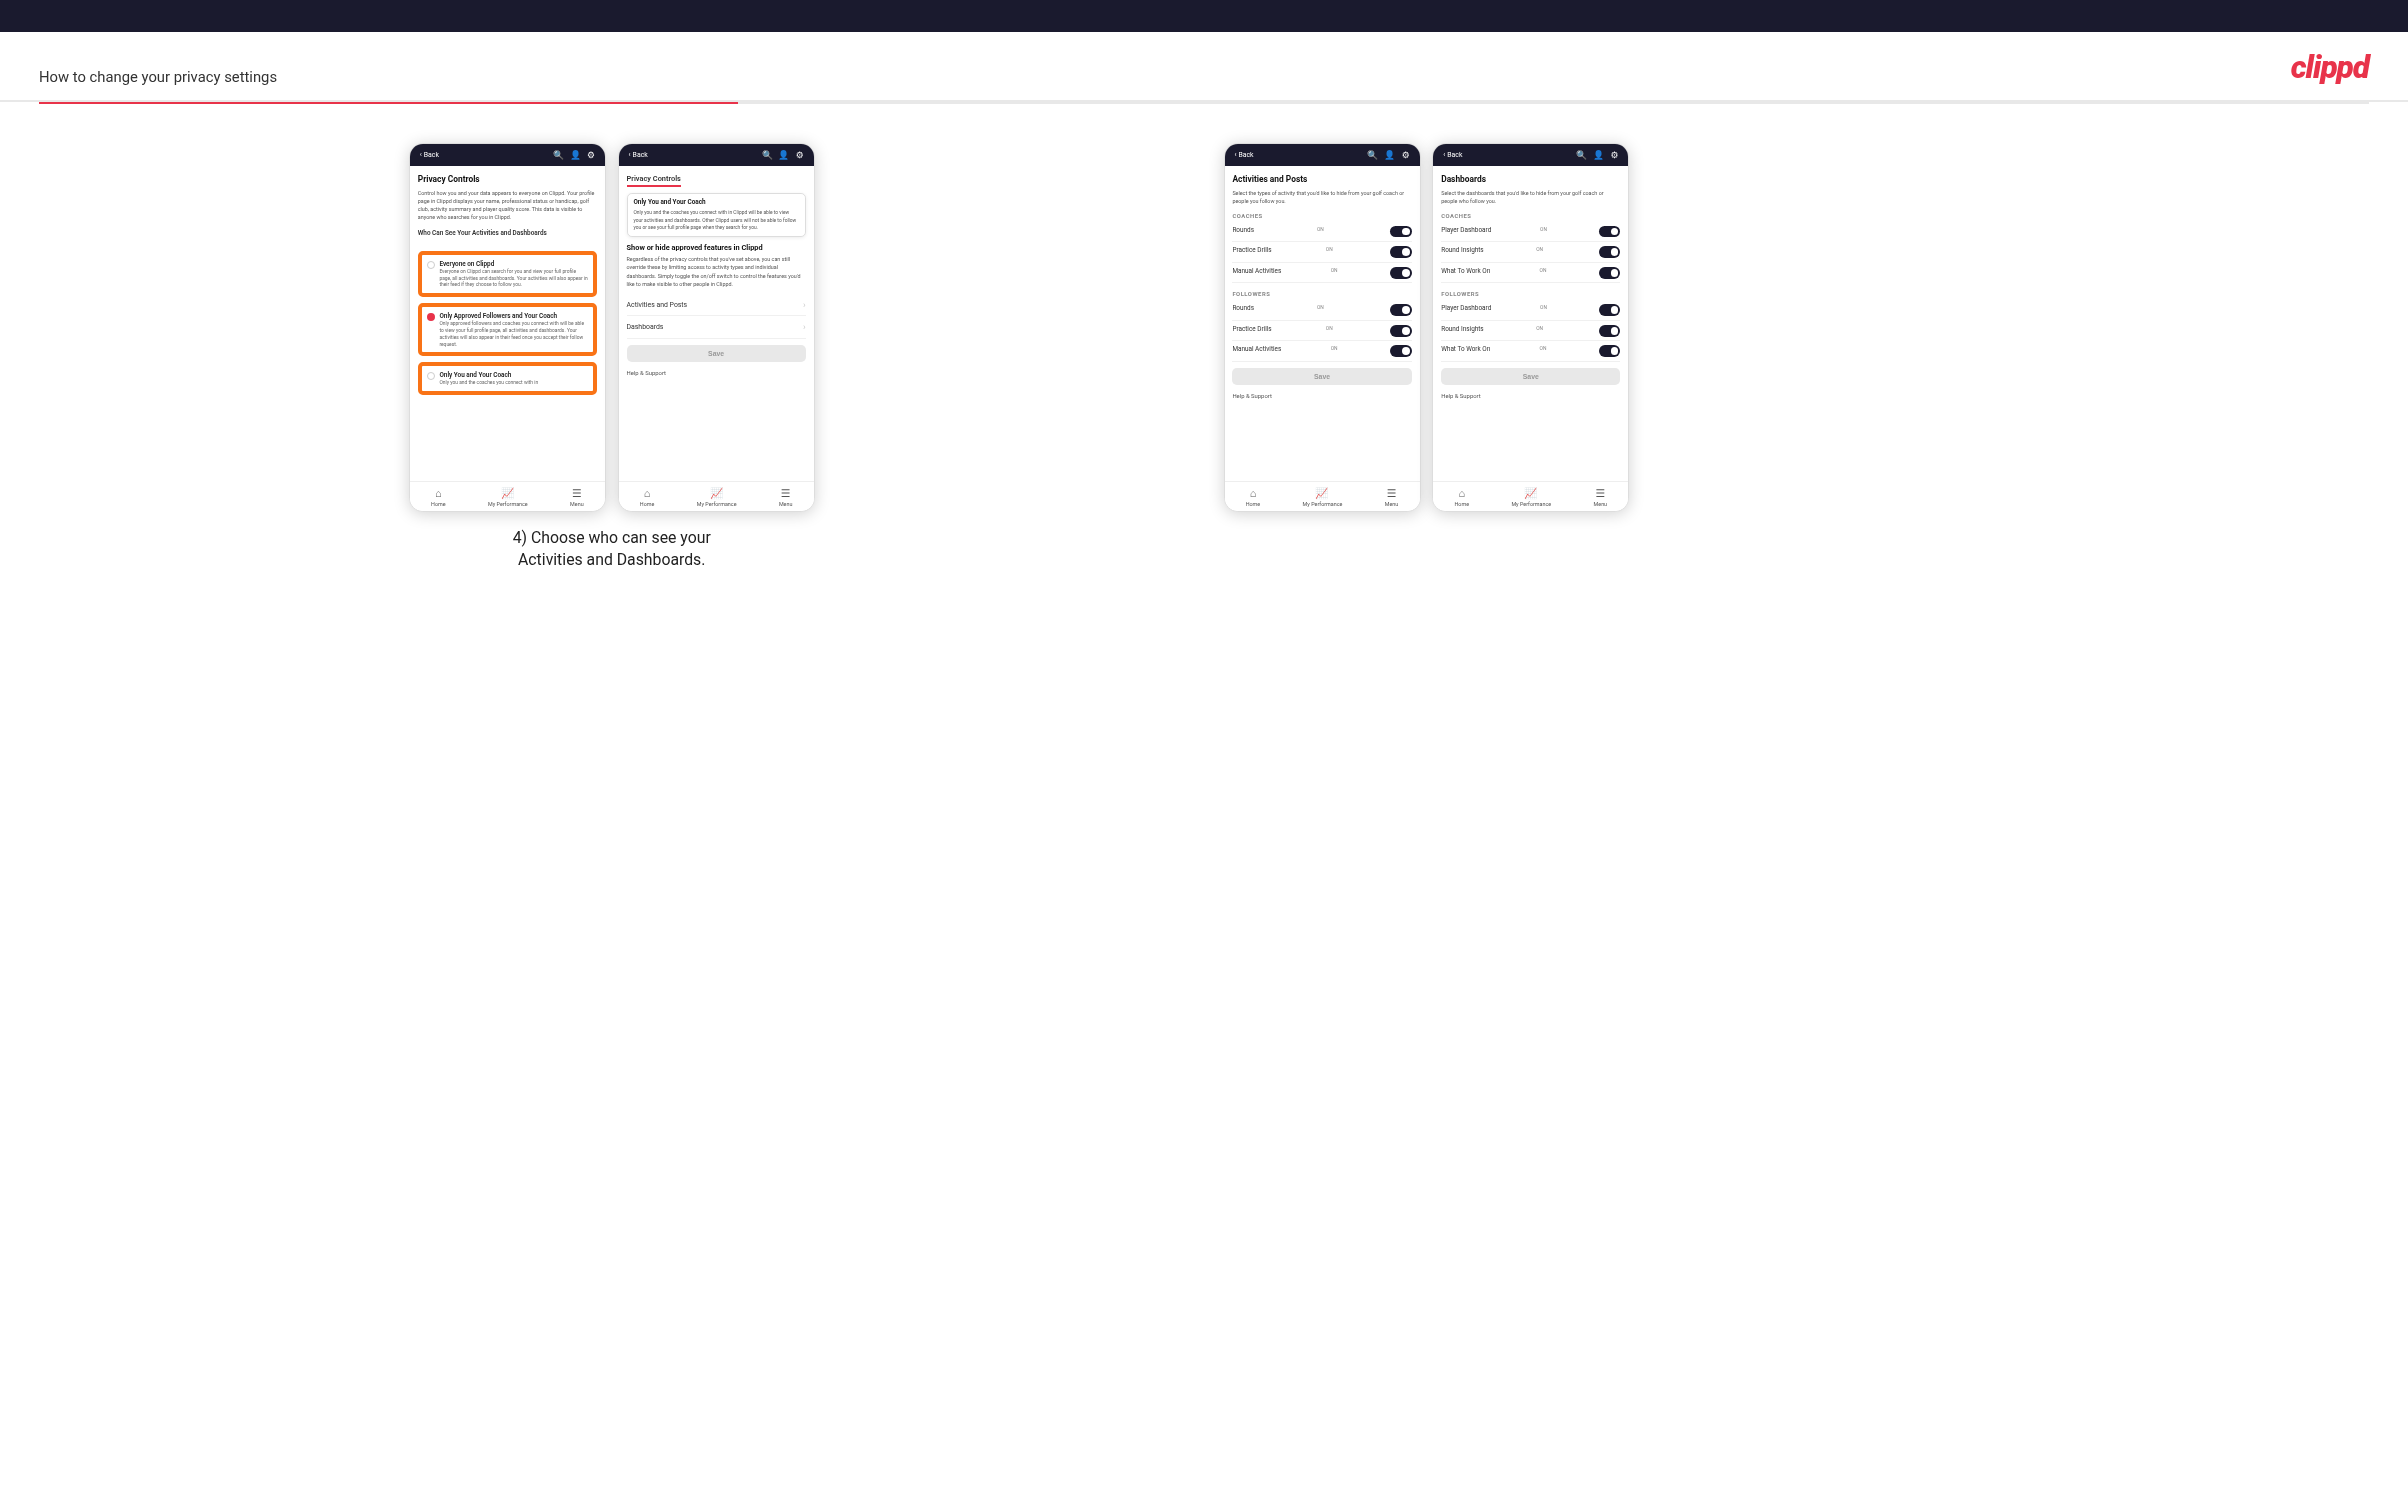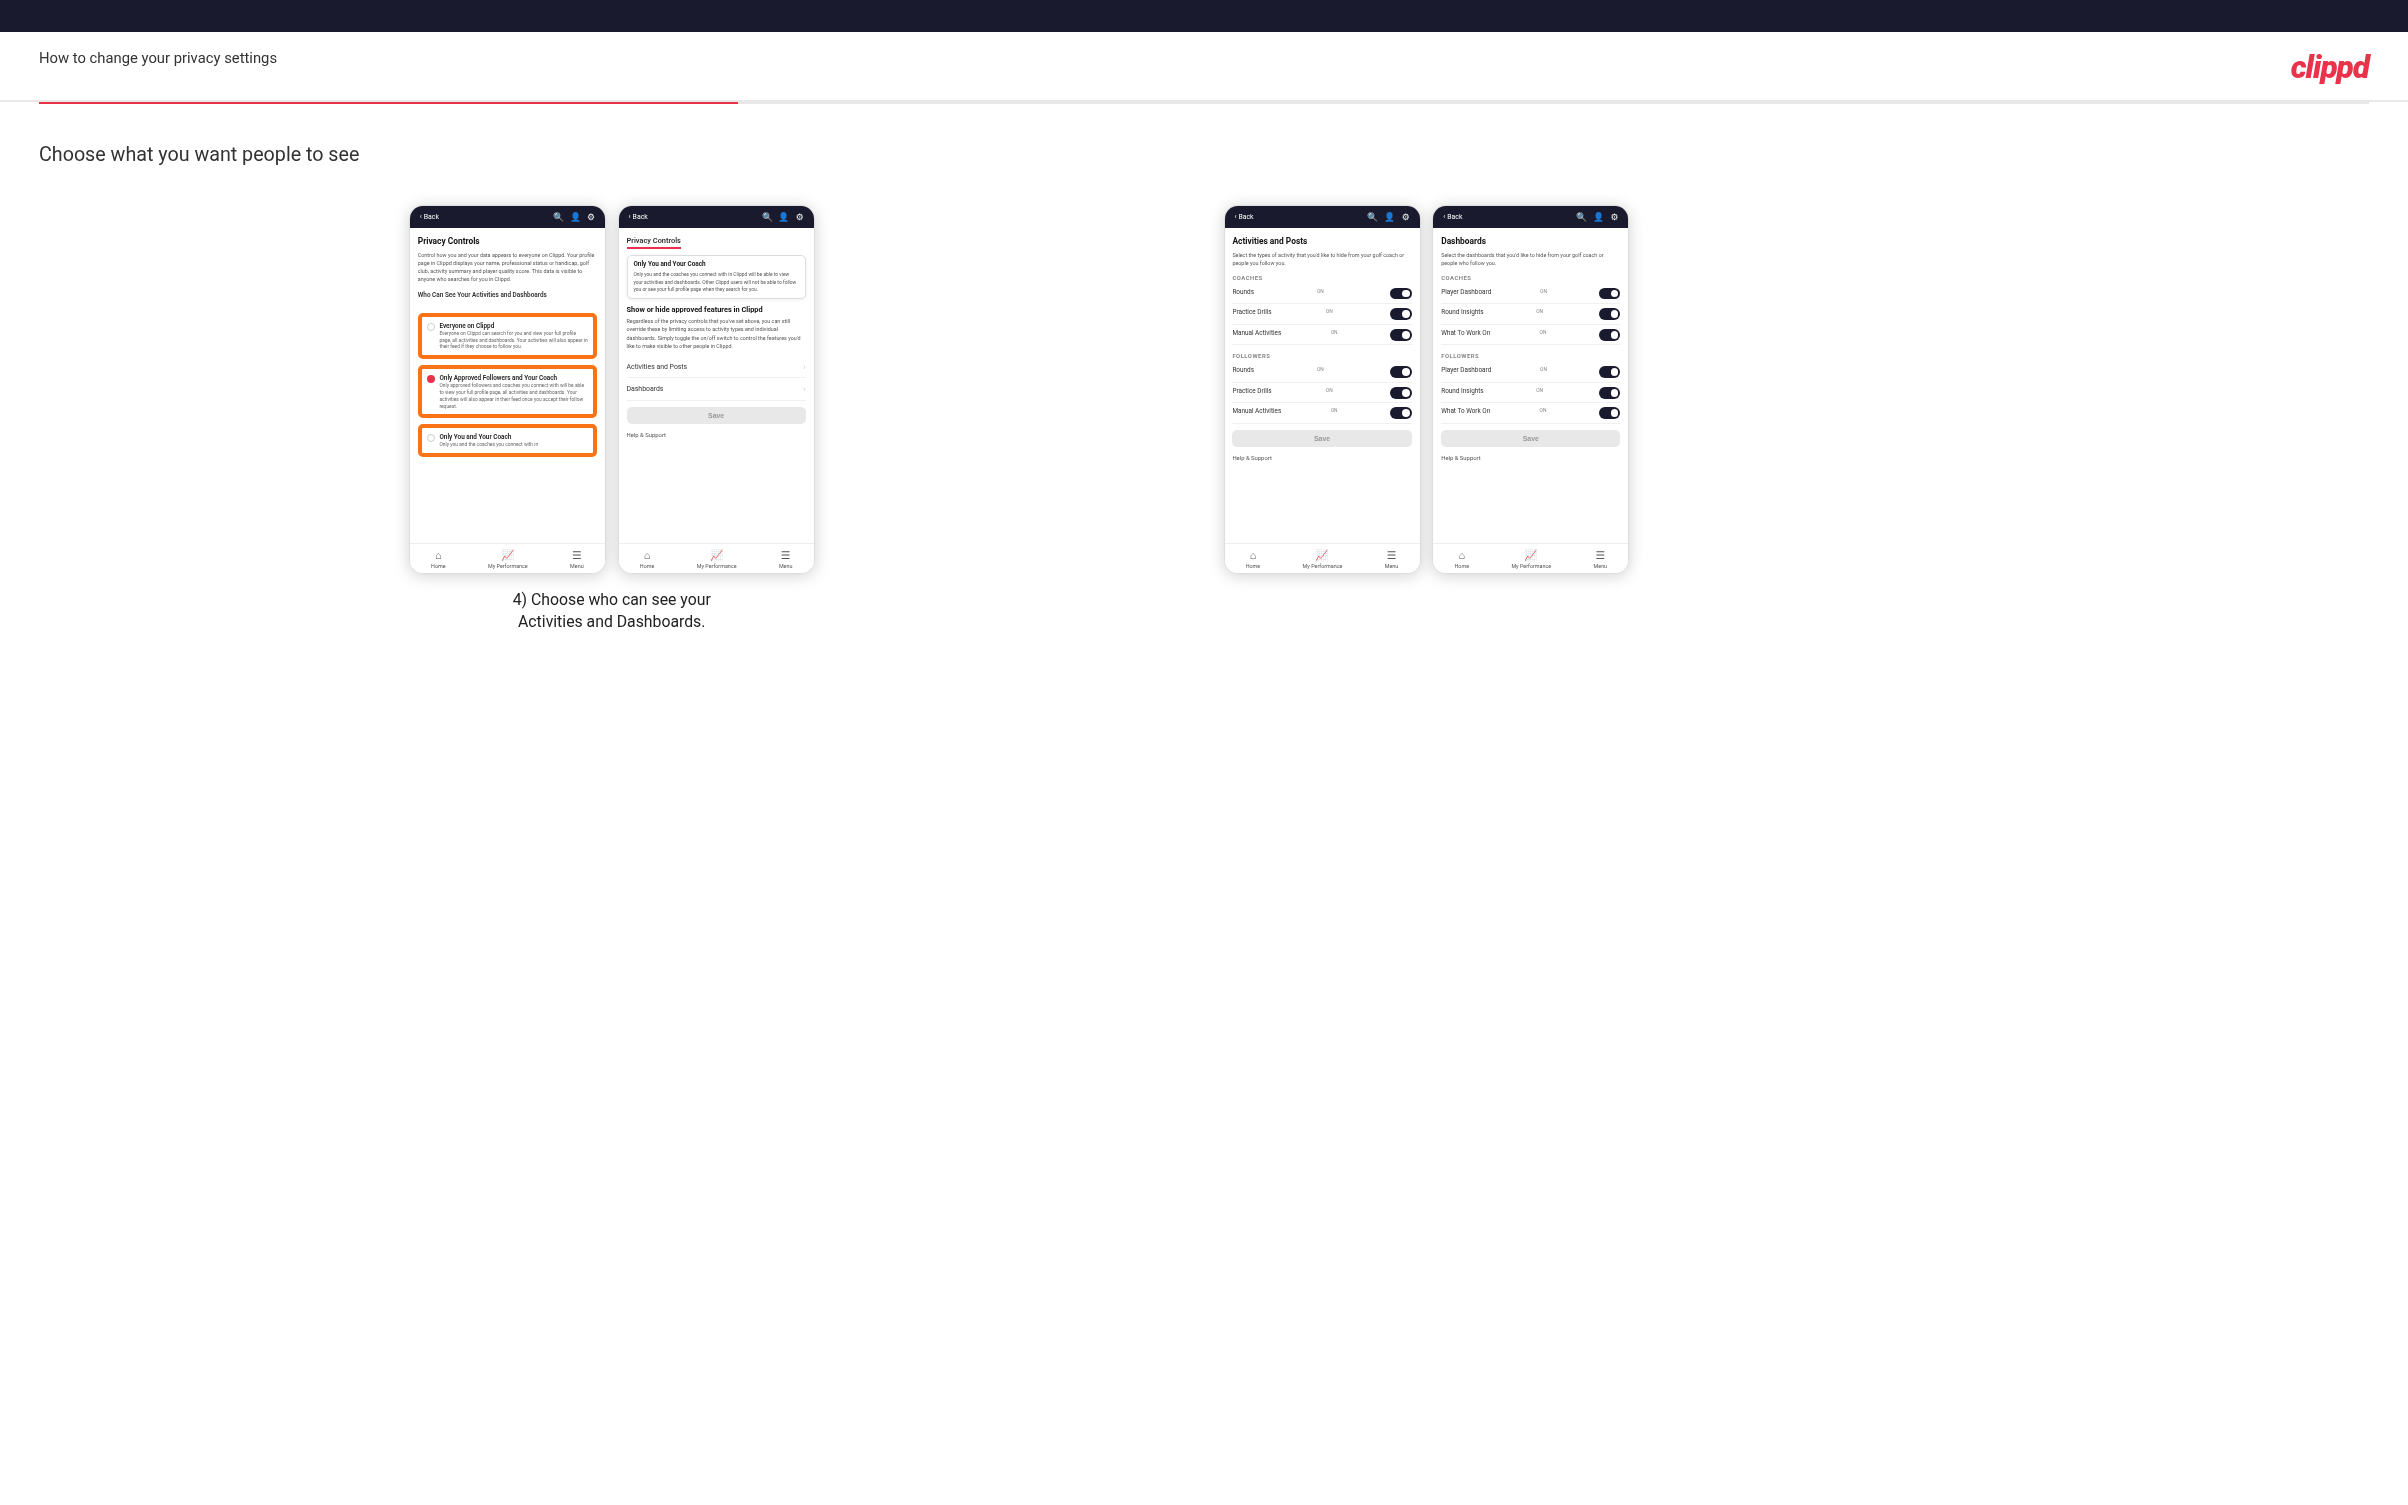--- a/index.html
+++ b/index.html
@@ -11,21 +11,21 @@
 
     
     .top-bar {
       background: #1a1a2e;
       height: 31.5px;
       width: 100%;
     }
 
     .header {
       display: flex;
-      align-items: flex-start;
+      align-items: flex-end;
       justify-content: space-between;
       padding: 17.7px 39px 13.8px 39px;
       border-bottom: 2px solid #e8e8e8;
     }
 
     .header-title {
       font-size: 14.8px;
       color: #333;
     }
 
@@ -377,21 +377,20 @@
 
 <div class="header">
   <span class="header-title">How to change your privacy settings</span>
   <span class="logo">clippd</span>
 </div>
 
 <div class="divider-line"></div>
 
 <div class="main-content">
 
-  <div class="page-subheading">Choose what you want people to see</div>
 
   <div class="outer-layout">
 
     <div class="left-block">
       <div class="phones-row">
 
         <div class="phone-mockup">
           <div class="phone-nav-bar">
             <div class="phone-nav-back">‹ <span>Back</span></div>
             <div class="phone-nav-icons">

